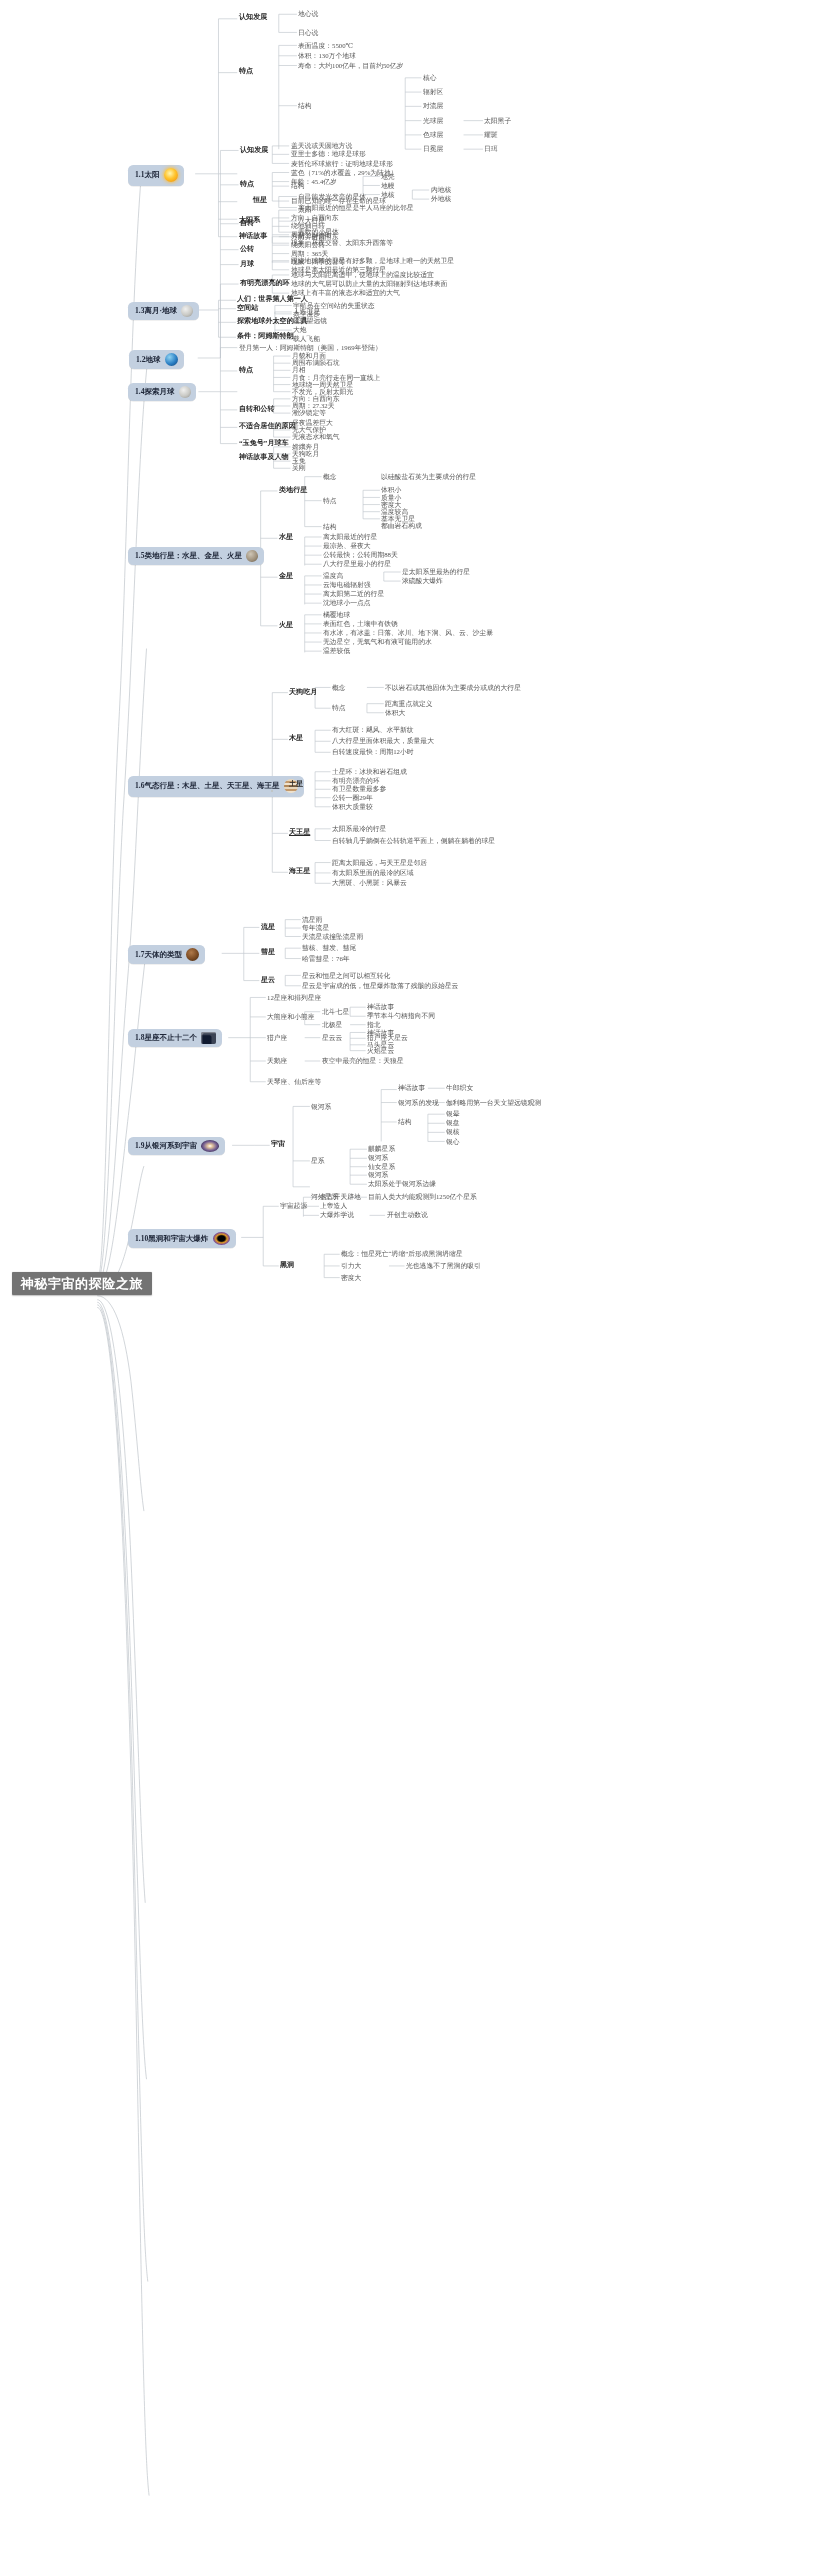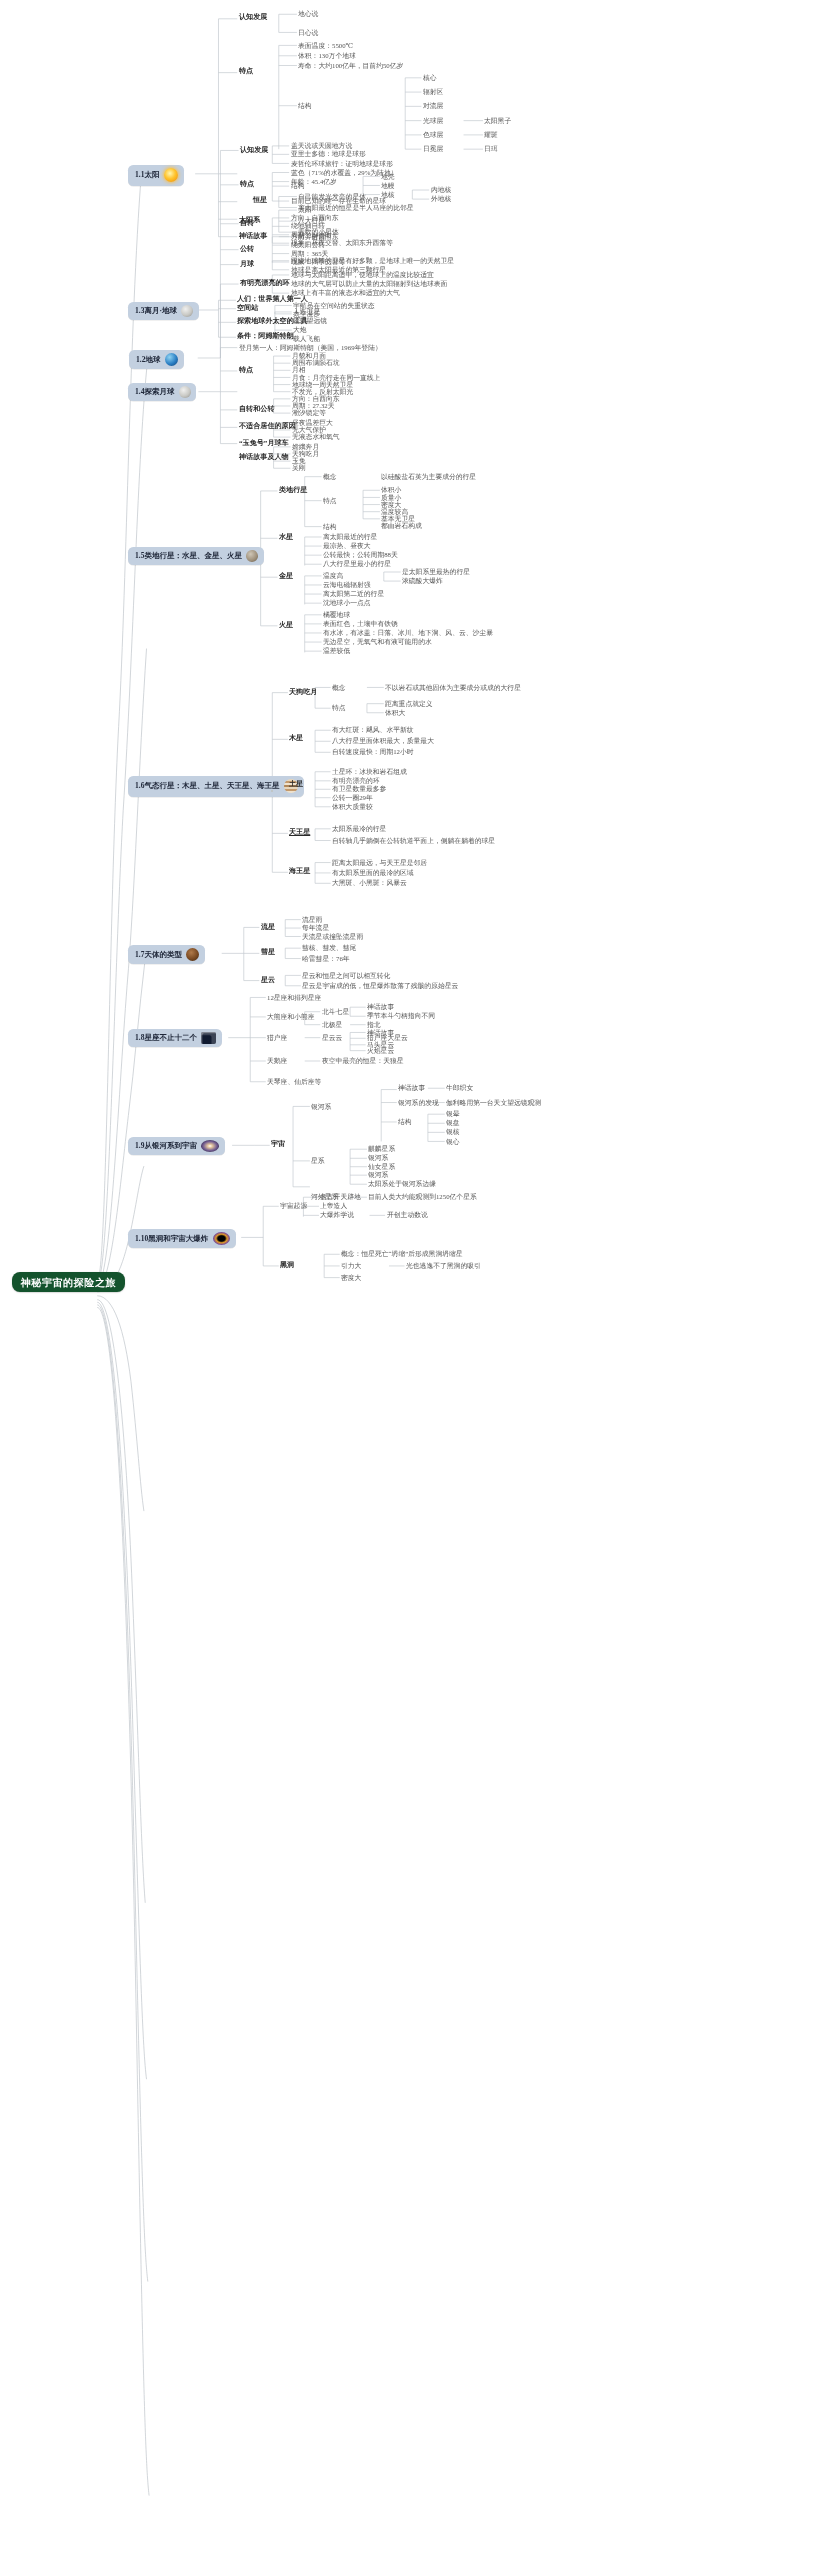--- a/index.html
+++ b/index.html
@@ -19,26 +19,26 @@
 
   
   .node {
     position: absolute;
     white-space: nowrap;
     line-height: 1.1;
     color: #3a3a3a;
   }
   
   .root {
-    background: #14532d;
+    background: #737373;
     color: #ffffff;
     font-weight: bold;
-    font-size: 10px;
+    font-size: 13px;
     padding: 4.5px 9px;
-    border-radius: 8px;
+    border-radius: 1px;
     letter-spacing: 0.6px;
     box-shadow: 0 0.6px 1.3px rgba(0,0,0,.25);
   }
   
   .lvl1 {
     background: #c3d0e0;
     border-radius: 5.2px;
     padding: 3.2px 5.8px 3.2px 7.1px;
     font-weight: bold;
     font-size: 7.5px;

